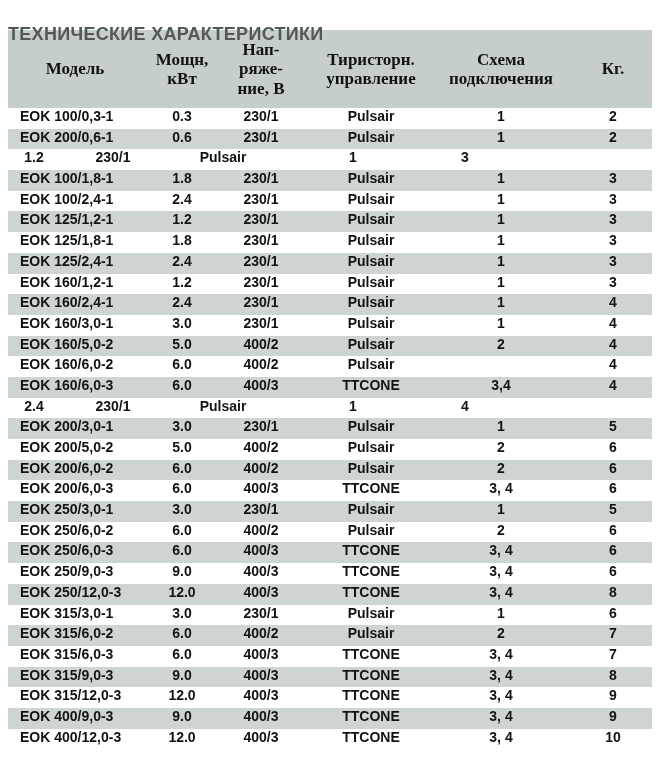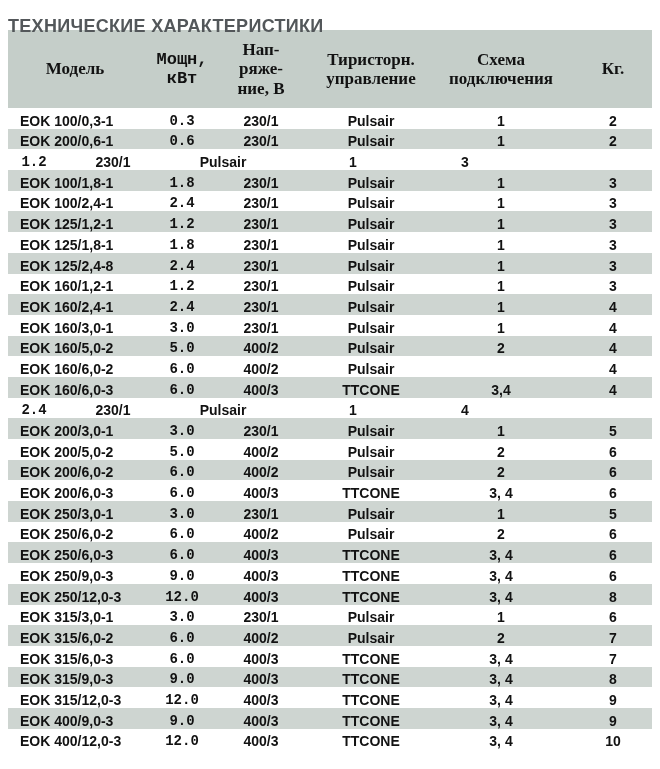--- a/index.html
+++ b/index.html
@@ -12,46 +12,46 @@
   html,body{background:#ffffff;}
   body{
     width:660px;height:769px;overflow:hidden;
     font-family:"Liberation Sans",sans-serif;
   }
   .page{width:660px;height:769px;padding:0 8px;}
   .title{
     font-family:"Liberation Sans",sans-serif;
     font-size:18px;font-weight:bold;letter-spacing:0.3px;
     color:var(--title-color);
-    padding-top:16px;height:30px;
+    padding-top:24px;height:30px;
   }
   .spec-table{width:644px;}
   .thead{
     display:flex;height:78px;
     background:var(--header-bg);
   }
   .th{
     font-family:"Liberation Serif",serif;
     font-weight:bold;font-size:17px;line-height:1.12;
     color:var(--text-color);
     display:flex;align-items:center;justify-content:center;
     text-align:center;white-space:pre-line;
   }
   .th.c0{padding-right:14px;}
   .tbody{width:644px;}
-  .tr{display:flex;height:20.7px;align-items:flex-end;}
+  .tr{display:flex;height:20.7px;align-items:flex-start;}
   .tr:nth-child(even){background:var(--stripe-bg);}
   .td{
     font-family:"Liberation Sans",sans-serif;
     font-weight:bold;font-size:14px;color:var(--text-color);
     text-align:center;white-space:nowrap;
   }
   .c0{width:148px;}
   .td.c0{text-align:left;padding-left:12px;}
-  .c1{width:52px;font-family:Liberation Mono, monospace;}
+  .c1{width:52px;}
   .c2{width:106px;}
   .c3{width:114px;}
   .c4{width:146px;}
   .c5{width:78px;}
 </style>
 </head>
 <body>
 
 <div class="page">
   <div class="title">ТЕХНИЧЕСКИЕ ХАРАКТЕРИСТИКИ</div>
@@ -120,21 +120,21 @@
         </div>
         <div class="tr">
           <div class="td c0">EOK 125/1,8-1</div>
           <div class="td c1">1.8</div>
           <div class="td c2">230/1</div>
           <div class="td c3">Pulsair</div>
           <div class="td c4">1</div>
           <div class="td c5">3</div>
         </div>
         <div class="tr">
-          <div class="td c0">EOK 125/2,4-8</div>
+          <div class="td c0">EOK 125/2,4-1</div>
           <div class="td c1">2.4</div>
           <div class="td c2">230/1</div>
           <div class="td c3">Pulsair</div>
           <div class="td c4">1</div>
           <div class="td c5">3</div>
         </div>
         <div class="tr">
           <div class="td c0">EOK 160/1,2-1</div>
           <div class="td c1">1.2</div>
           <div class="td c2">230/1</div>

